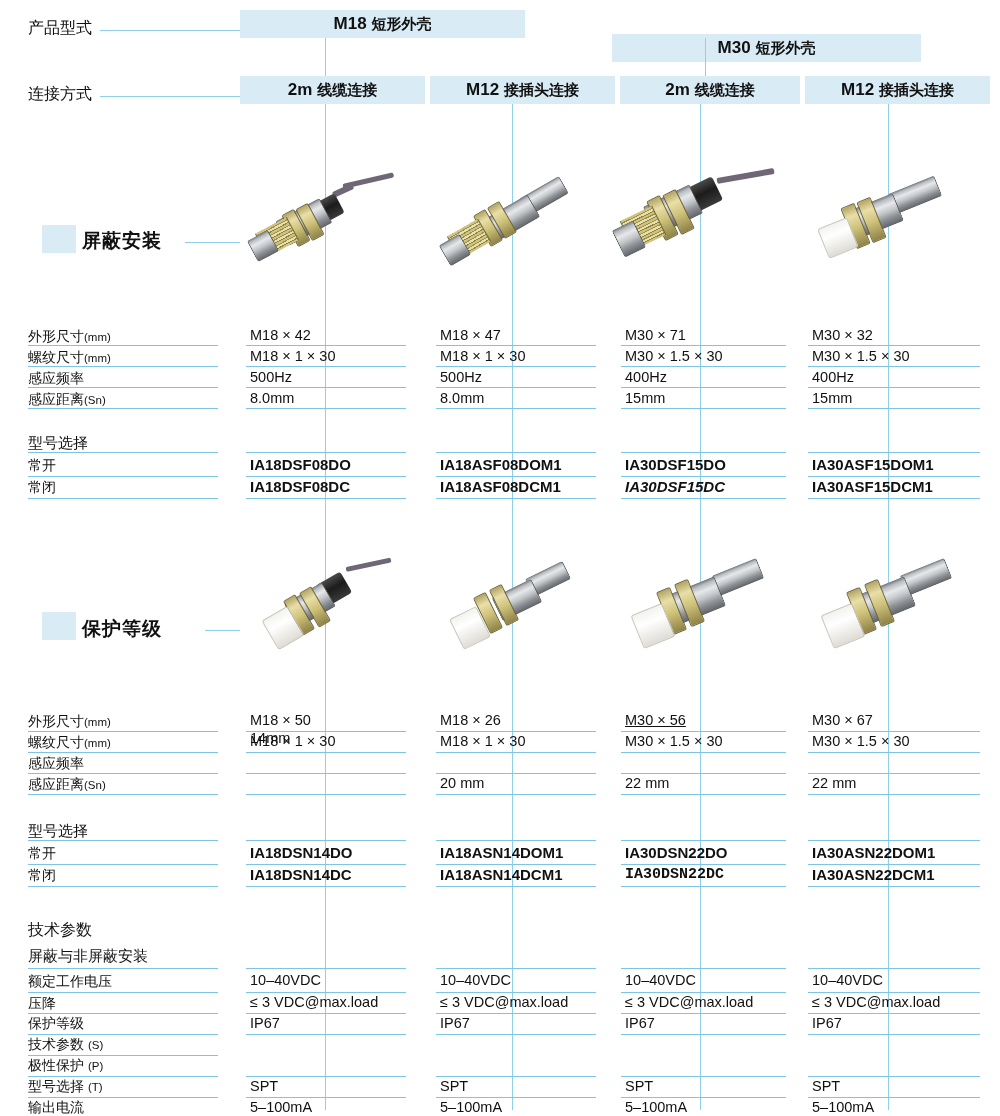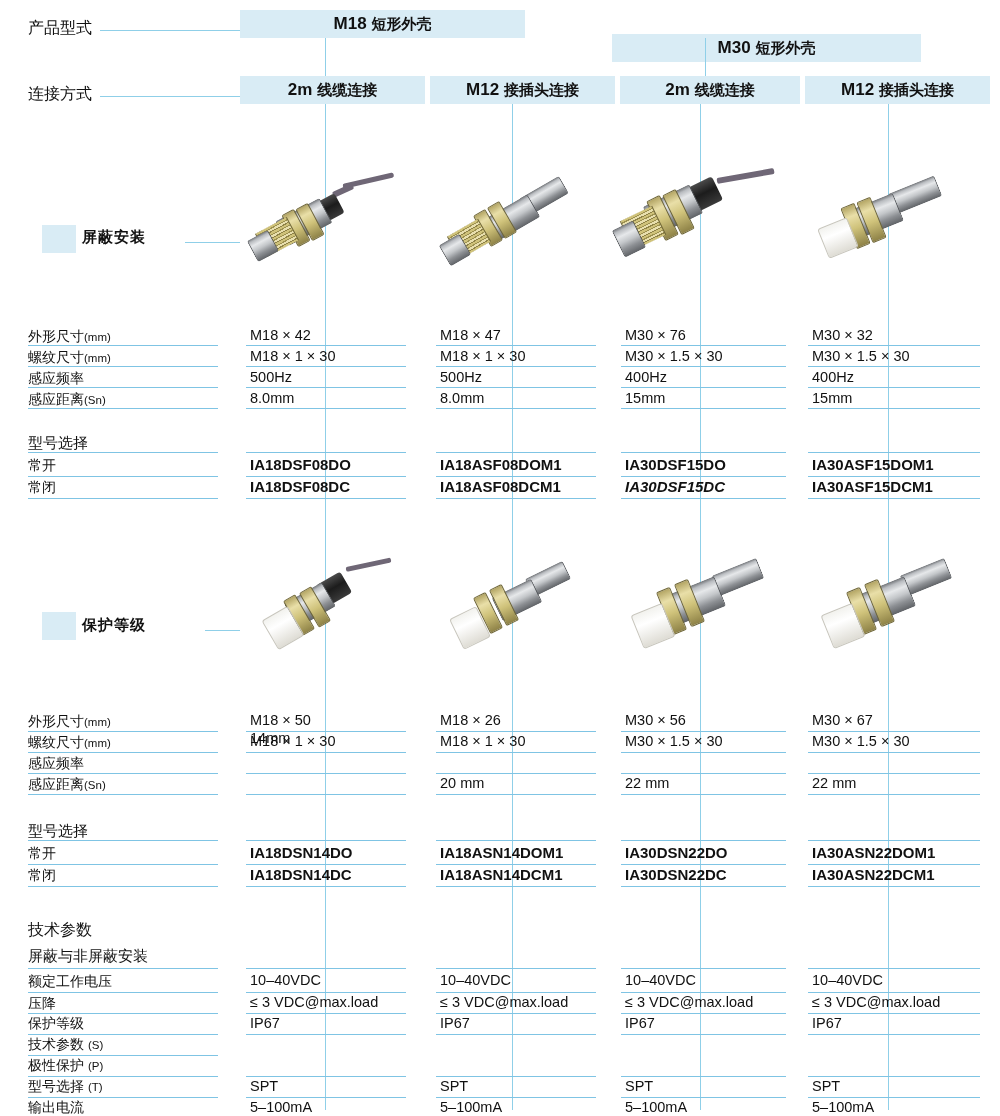--- a/index.html
+++ b/index.html
@@ -25,21 +25,21 @@
 
   
   .hline{position:absolute;height:1px;background:#8fcfe8;}
   .vline{position:absolute;width:1px;background:#8fcfe8;}
 
   
   .chip{
     position:absolute;background:#d9ecf5;height:30px;width:30px;
   }
   .sect-title{
-    position:absolute;font-size:15px;font-weight:bold;color:#111;
+    position:absolute;font-size:19px;font-weight:bold;color:#111;
     letter-spacing:1px;
   }
 
   
   .spec-label{
     position:absolute;font-size:14px;color:#111;white-space:nowrap;
   }
   .spec-label .unit{font-size:11.5px;}
   .spec-val{
     position:absolute;font-size:14.5px;color:#111;white-space:nowrap;
@@ -200,21 +200,21 @@
 
   <div class="spec-val" style="left:440px;top:327px;">M18 × 47</div>
   <div class="spec-val" style="left:440px;top:348px;">M18 × 1 × 30</div>
   <div class="spec-val" style="left:440px;top:369px;">500Hz</div>
   <div class="spec-val" style="left:440px;top:390px;">8.0mm</div>
   <div class="ul" style="left:436px;top:345px;width:160px;"></div>
   <div class="ul" style="left:436px;top:366px;width:160px;"></div>
   <div class="ul" style="left:436px;top:387px;width:160px;"></div>
   <div class="ul" style="left:436px;top:408px;width:160px;"></div>
 
-  <div class="spec-val" style="left:625px;top:327px;">M30 × 76</div>
+  <div class="spec-val" style="left:625px;top:327px;">M30 × 71</div>
   <div class="spec-val" style="left:625px;top:348px;">M30 × 1.5 × 30</div>
   <div class="spec-val" style="left:625px;top:369px;">400Hz</div>
   <div class="spec-val" style="left:625px;top:390px;">15mm</div>
   <div class="ul" style="left:621px;top:345px;width:165px;"></div>
   <div class="ul" style="left:621px;top:366px;width:165px;"></div>
   <div class="ul" style="left:621px;top:387px;width:165px;"></div>
   <div class="ul" style="left:621px;top:408px;width:165px;"></div>
 
   <div class="spec-val" style="left:812px;top:327px;">M30 × 32</div>
   <div class="spec-val" style="left:812px;top:348px;">M30 × 1.5 × 30</div>
@@ -317,21 +317,21 @@
   <div class="ul" style="left:246px;top:794px;width:160px;"></div>
 
   <div class="spec-val" style="left:440px;top:712px;">M18 × 26</div>
   <div class="spec-val" style="left:440px;top:733px;">M18 × 1 × 30</div>
   <div class="spec-val" style="left:440px;top:775px;">20 mm</div>
   <div class="ul" style="left:436px;top:731px;width:160px;"></div>
   <div class="ul" style="left:436px;top:752px;width:160px;"></div>
   <div class="ul" style="left:436px;top:773px;width:160px;"></div>
   <div class="ul" style="left:436px;top:794px;width:160px;"></div>
 
-  <div class="spec-val" style="left:625px;top:712px;">M30 × 56</div>
+  <div class="spec-val" style="left:625px;top:712px;text-decoration:underline;">M30 × 56</div>
   <div class="spec-val" style="left:625px;top:733px;">M30 × 1.5 × 30</div>
   <div class="spec-val" style="left:625px;top:775px;">22 mm</div>
   <div class="ul" style="left:621px;top:731px;width:165px;"></div>
   <div class="ul" style="left:621px;top:752px;width:165px;"></div>
   <div class="ul" style="left:621px;top:773px;width:165px;"></div>
   <div class="ul" style="left:621px;top:794px;width:165px;"></div>
 
   <div class="spec-val" style="left:812px;top:712px;">M30 × 67</div>
   <div class="spec-val" style="left:812px;top:733px;">M30 × 1.5 × 30</div>
   <div class="spec-val" style="left:812px;top:775px;">22 mm</div>
@@ -356,21 +356,21 @@
   <div class="ul" style="left:436px;top:840px;width:160px;"></div>
   <div class="ul" style="left:436px;top:864px;width:160px;"></div>
   <div class="ul" style="left:436px;top:886px;width:160px;"></div>
   <div class="spec-val bold" style="left:440px;top:844px;">IA18ASN14DOM1</div>
   <div class="spec-val bold" style="left:440px;top:866px;">IA18ASN14DCM1</div>
 
   <div class="ul" style="left:621px;top:840px;width:165px;"></div>
   <div class="ul" style="left:621px;top:864px;width:165px;"></div>
   <div class="ul" style="left:621px;top:886px;width:165px;"></div>
   <div class="spec-val bold" style="left:625px;top:844px;">IA30DSN22DO</div>
-  <div class="spec-val bold" style="left:625px;top:866px;">IA30DSN22DC</div>
+  <div class="spec-val bold" style="left:625px;top:866px;font-family:Liberation Mono, monospace;">IA30DSN22DC</div>
 
   <div class="ul" style="left:808px;top:840px;width:172px;"></div>
   <div class="ul" style="left:808px;top:864px;width:172px;"></div>
   <div class="ul" style="left:808px;top:886px;width:172px;"></div>
   <div class="spec-val bold" style="left:812px;top:844px;">IA30ASN22DOM1</div>
   <div class="spec-val bold" style="left:812px;top:866px;">IA30ASN22DCM1</div>
 
   <div class="spec-label" style="left:28px;top:920px;font-size:16px;">技术参数</div>
   <div class="spec-label" style="left:28px;top:947px;font-size:15px;">屏蔽与非屏蔽安装</div>
   <div class="ul" style="left:28px;top:968px;width:190px;"></div>

